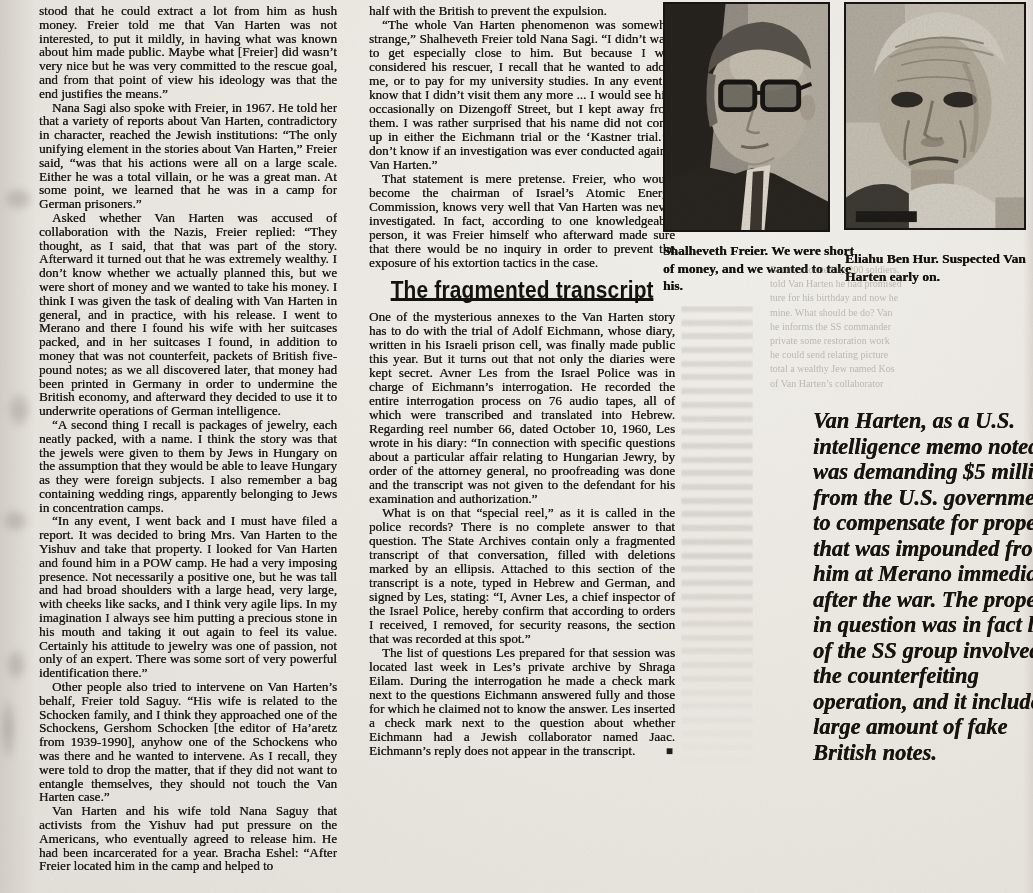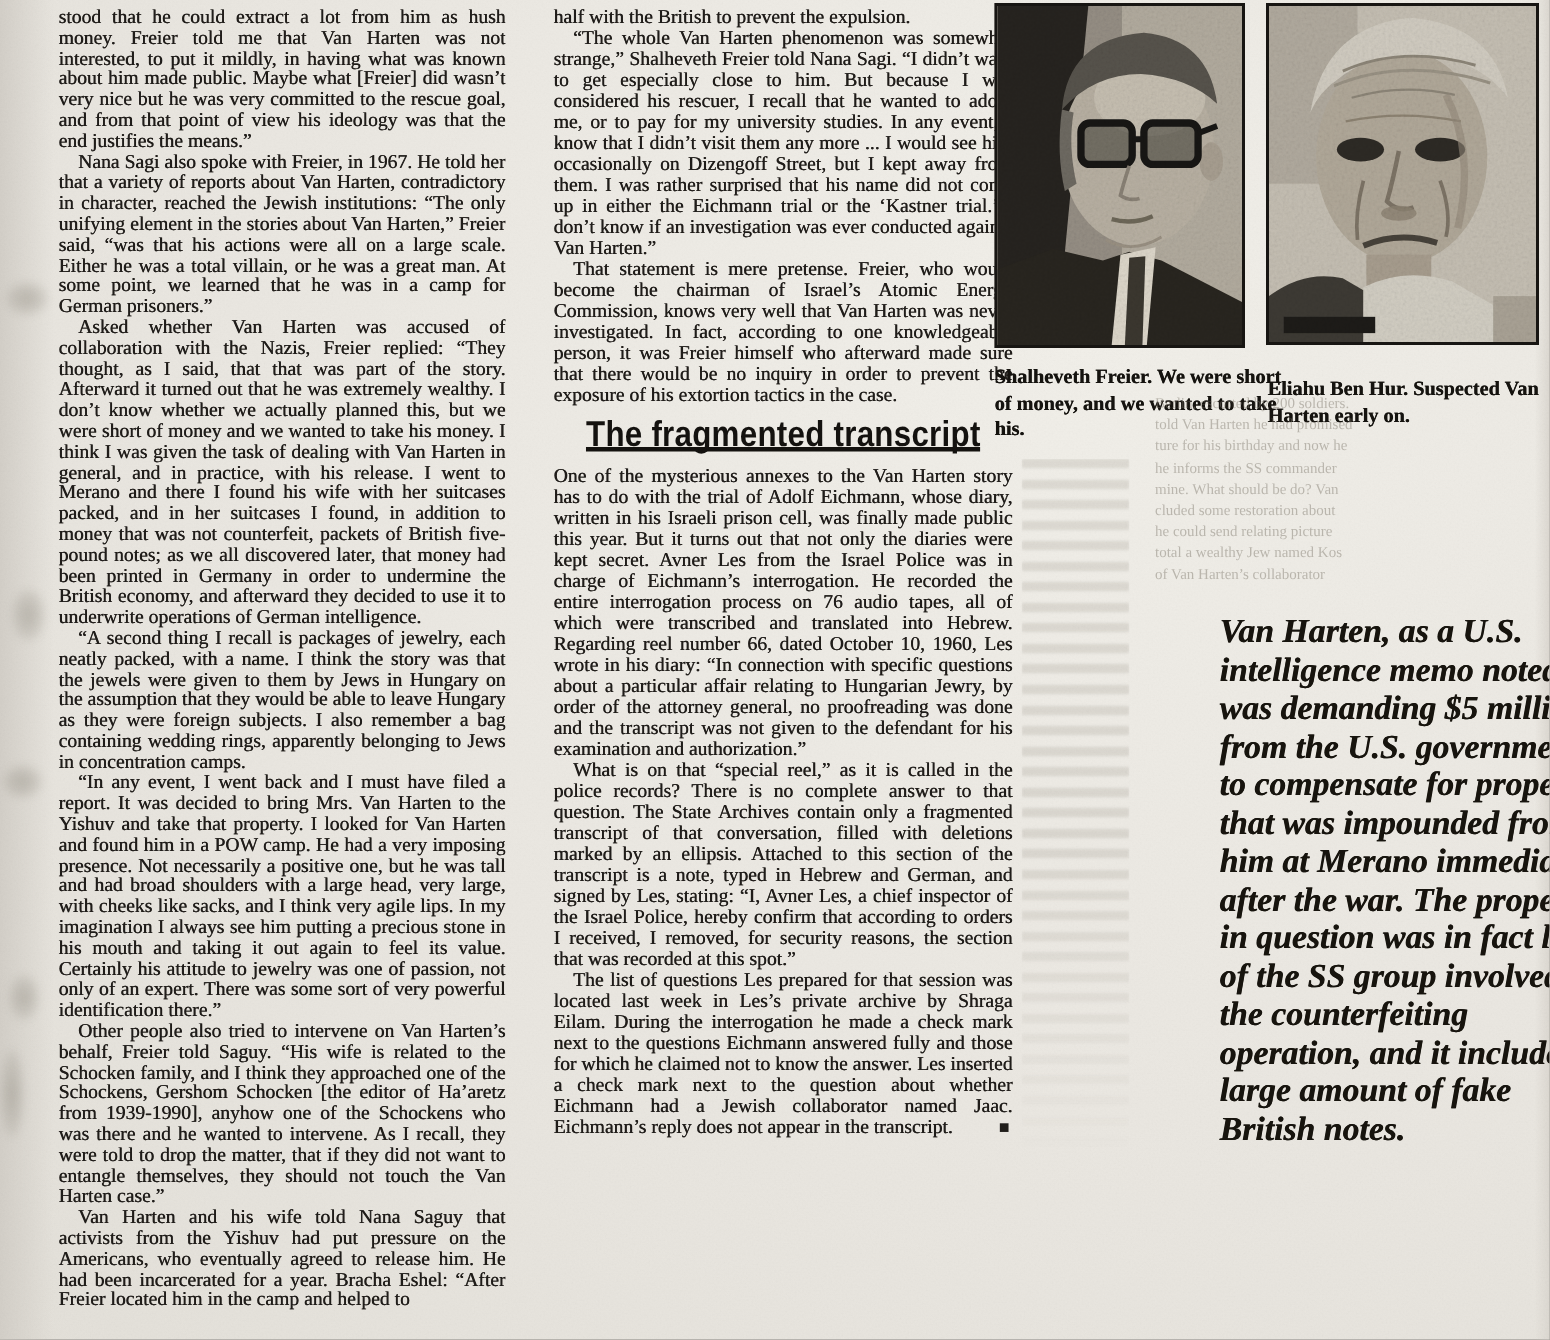--- a/index.html
+++ b/index.html
@@ -148,23 +148,23 @@
   <div class="caption caption1">Shalheveth Freier. We were short of money, and we wanted to take his.</div>
   <div class="caption caption2">Eliahu Ben Hur. Suspected Van Harten early on.</div>
 
   <div class="pullquote">Van Harten, as a U.S. intelligence memo noted, was demanding $5 million from the U.S. government to compensate for property that was impounded from him at Merano immediately after the war. The property in question was in fact loot of the SS group involved in the counterfeiting operation, and it included a large amount of fake British notes.</div>
 
   <div class="bleed-strip"></div>
   <div class="bleed-block">
     <div>Berlin, escorted by 200 soldiers.</div>
     <div>told Van Harten he had promised</div>
     <div>ture for his birthday and now he</div>
+    <div>mine. What should be do? Van</div>
     <div>he informs the SS commander</div>
-    <div>mine. What should be do? Van</div>
-    <div>cluded some restoration about</div>
+    <div>private some restoration work</div>
     <div>he could send relating picture</div>
     <div>total a wealthy Jew named Kos</div>
     <div>of Van Harten’s collaborator</div>
   </div>
 
   <div class="smudge" style="left:4px; top:188px; width:28px; height:22px;"></div>
   <div class="smudge" style="left:8px; top:393px; width:22px; height:34px;"></div>
   <div class="smudge" style="left:2px; top:510px; width:26px; height:22px;"></div>
   <div class="smudge" style="left:6px; top:650px; width:20px; height:30px;"></div>
   <div class="smudge" style="left:0px; top:700px; width:16px; height:58px;"></div>

